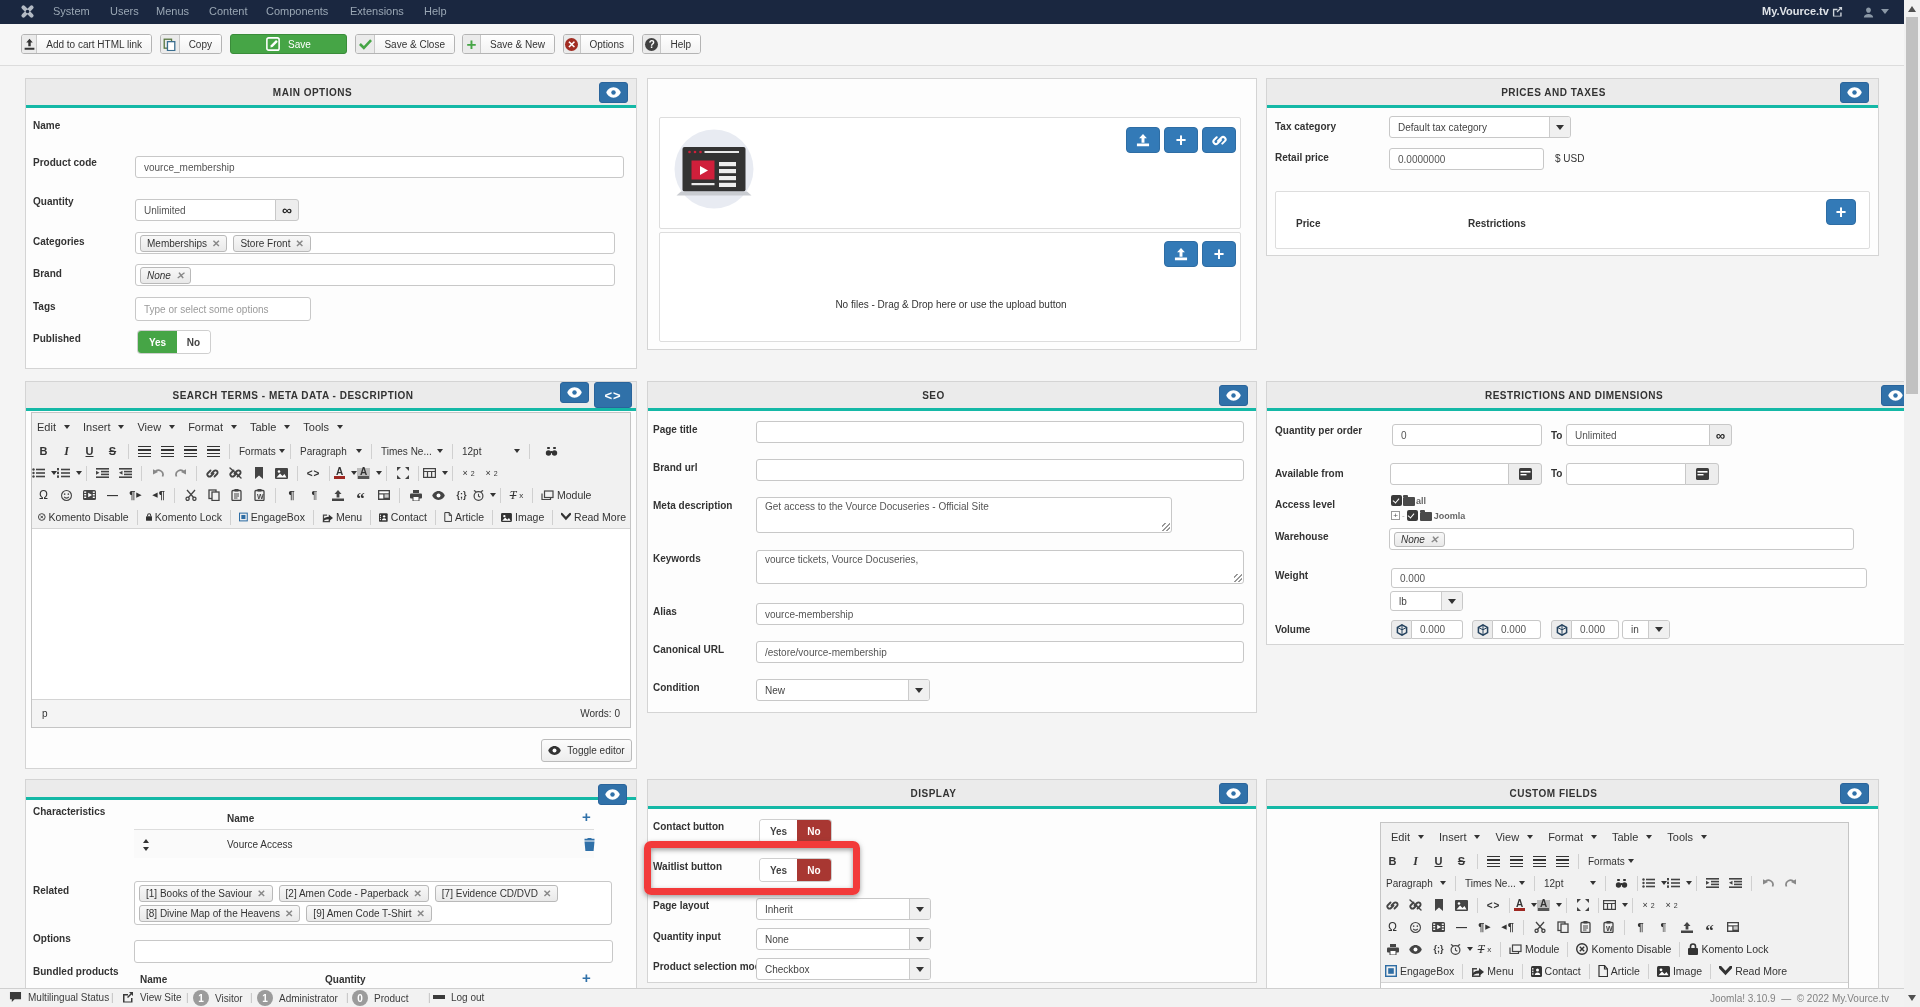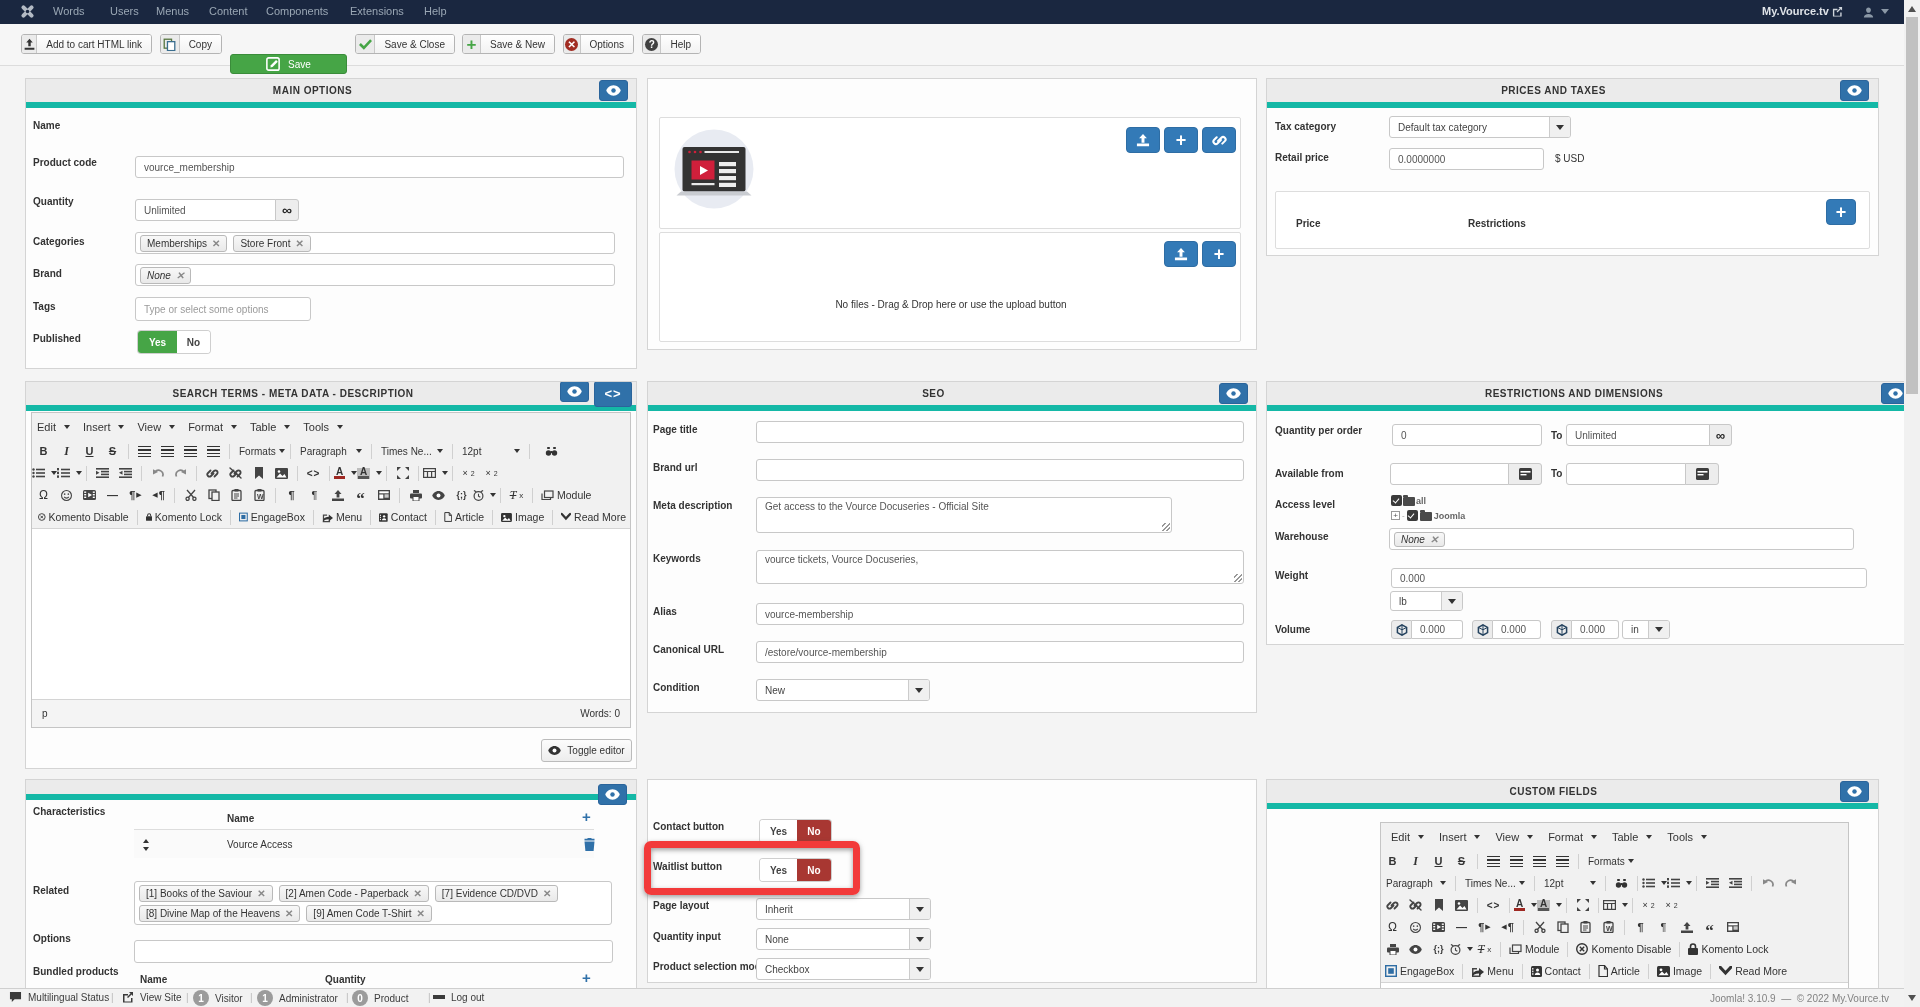--- a/index.html
+++ b/index.html
@@ -10,26 +10,26 @@
 
 #navbar { position:absolute; left:0; top:0; width:1904px; height:24px; background:#1a2740; }
 #navbar .mi { position:absolute; top:5px; font-size:11px; color:#9aa7b4; }
 #nvright { position:absolute; top:5px; font-size:11px; color:#dfe3e8; font-weight:bold; }
 
 
 #subhead { position:absolute; left:0; top:24px; width:1904px; height:42px; background:#f6f6f6; border-bottom:1px solid #dcdcdc; }
 .tbtn { position:absolute; top:34px; white-space:nowrap; height:20px; display:flex; align-items:stretch; border:1px solid #b4b4b4; border-radius:3px; background:#fff; overflow:hidden; }
 .tbtn .ic { width:22px; background:#ebebeb; border-right:1px solid #c8c8c8; display:flex; align-items:center; justify-content:center; }
 .tbtn .tx { display:flex; align-items:center; padding:0 9px; font-size:10px; color:#333; background:linear-gradient(#ffffff,#f2f2f2); }
-.tbtn.green { background:#46a546; border-color:#3a8c3a;margin-top:20px; }
+.tbtn.green { background:#46a546; border-color:#3a8c3a; }
 .tbtn.green .tx { background:none; color:#fff; }
 
 
 .panel { position:absolute; background:#fdfdfd; border:1px solid #d4d4d4; overflow:hidden; }
-.phead { position:relative; height:29px; background:#ebebeb; border-bottom:6px solid #14b8a6; display:flex; align-items:center; }
+.phead { position:relative; height:29px; background:#ebebeb; border-bottom:3px solid #14b8a6; display:flex; align-items:center; }
 .ptitle { flex:1; text-align:center; font-weight:bold; font-size:10px; color:#333; letter-spacing:.5px; }
 .hbtns { display:flex; gap:5px; margin-right:8px; }
 .eyebtn { width:29px; height:21px; background:#3071a9; border:1px solid #2a649b; border-radius:3px; display:flex; align-items:center; justify-content:center; }
 .codebtn { width:38px; height:26px; background:#3071a9; border:1px solid #2a649b; border-radius:3px; display:flex; align-items:center; justify-content:center; color:#fff; font-weight:bold; font-size:13px; letter-spacing:1px; }
 .lbl { position:absolute; font-size:10px; font-weight:bold; color:#333; white-space:nowrap; }
 .inp { position:absolute; height:22px; border:1px solid #c8c8c8; border-radius:3px; background:#fff; font-size:10px; color:#555; padding:0 8px; display:flex; align-items:center; white-space:nowrap; overflow:hidden; }
 .inp.ph { color:#9a9a9a; }
 .sel { position:absolute; height:22px; border:1px solid #c8c8c8; border-radius:3px; background:#fff; display:flex; overflow:hidden; }
 .sel .st { flex:1; display:flex; align-items:center; padding:0 8px; font-size:10px; color:#444; }
 .sel .sc { width:21px; background:#f0f0f0; border-left:1px solid #ccc; display:flex; align-items:center; justify-content:center; }
@@ -84,21 +84,21 @@
 </head>
 <body>
 
 <div id="navbar">
   <svg class="abs" style="left:20px;top:4px" width="15" height="15" viewBox="0 0 24 24">
       <g stroke="#b3bac4" stroke-width="6.5" stroke-linecap="round" fill="none">
         <path d="M5.5 5.5l13 13M18.5 5.5l-13 13"></path>
       </g>
       <circle cx="12" cy="12" r="2.8" fill="#1a2740"></circle>
     </svg>
-  <span class="mi" style="left:53px">Words</span>
+  <span class="mi" style="left:53px">System</span>
   <span class="mi" style="left:110px">Users</span>
   <span class="mi" style="left:156px">Menus</span>
   <span class="mi" style="left:209px">Content</span>
   <span class="mi" style="left:266px">Components</span>
   <span class="mi" style="left:350px">Extensions</span>
   <span class="mi" style="left:424px">Help</span>
   <span id="nvright" style="left:1762px">My.Vource.tv</span>
   <svg class="abs" style="left:1832px;top:6px" width="11" height="11" viewBox="0 0 12 12">
       <path fill="#cfd5db" d="M1 3h5v1.5H2.5v6H9V7h1.5v4.5H1z"></path>
       <path fill="#cfd5db" d="M7 1h4v4L9.5 3.5 6 7 5 6l3.5-3.5z"></path>
@@ -800,20 +800,31 @@
   <div class="lbl" style="left:7px;top:153px">Options</div>
   <div class="inp" style="left:108px;top:160px;width:479px;height:23px"></div>
   <div class="lbl" style="left:7px;top:186px">Bundled products</div>
   <div class="lbl" style="left:114px;top:194px">Name</div>
   <div class="lbl" style="left:299px;top:194px">Quantity</div>
   <div class="abs bluelink" style="left:556px;top:189px;font-size:15px">+</div>
   <div class="abs" style="left:108px;top:212px;width:460px;border-top:1px solid #ddd"></div>
 </div>
 
 <div class="panel" style="left:647px;top:779px;width:610px;height:204px">
+  <div class="phead">
+      <div class="ptitle">DISPLAY</div>
+      <div class="hbtns">
+        <div class="eyebtn">
+          <svg width="15" height="11" viewBox="0 0 16 11">
+            <path d="M8 0C4 0 1 3.2.3 5.5 1 7.8 4 11 8 11s7-3.2 7.7-5.5C15 3.2 12 0 8 0z" fill="#fff"></path>
+            <circle cx="8" cy="5.5" r="2.4" fill="#3071a9"></circle>
+          </svg>
+        </div>
+      </div>
+    </div>
   <div class="lbl" style="left:5px;top:41px">Contact button</div>
   <div class="tgl" style="left:112px;top:40px">
       <span class="off" style="width:37px">Yes</span>
       <span class="on-r" style="width:34px">No</span>
     </div>
   <div class="lbl" style="left:5px;top:81px">Waitlist button</div>
   <div class="tgl" style="left:112px;top:79px">
       <span class="off" style="width:37px">Yes</span>
       <span class="on-r" style="width:34px">No</span>
     </div>

